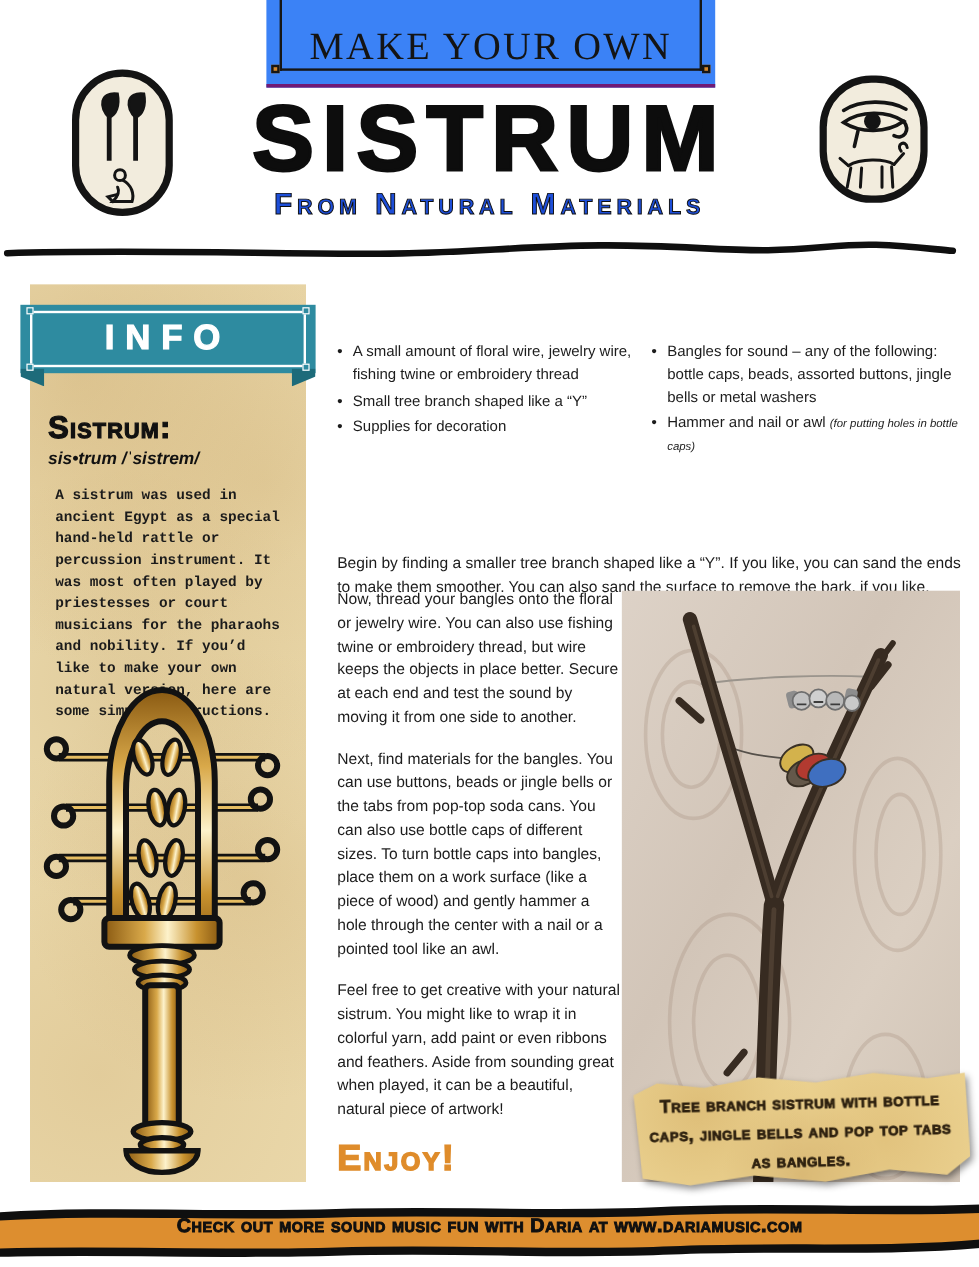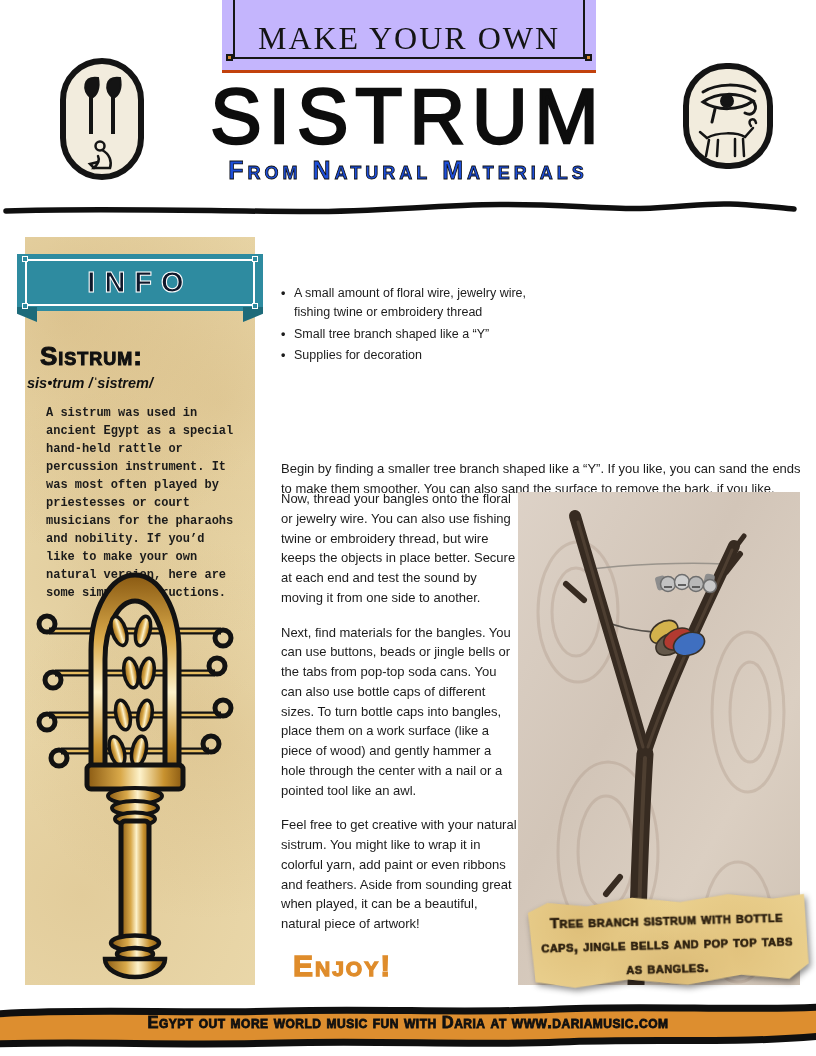--- a/index.html
+++ b/index.html
@@ -8,36 +8,36 @@
     position:relative; width:816px; height:1056px; margin:0 auto;
     background:#ffffff; overflow:hidden;
     font-family:"Liberation Sans", sans-serif; color:#1c1c1c;
   }
   
   .cartouche { position:absolute; }
   .cartouche-left { left:58px; top:56px; }
   .cartouche-right { left:681px; top:62px; }
   .banner {
     position:absolute; left:222px; top:0; width:374px; height:73px;
-    background:#c4b5fd; border-bottom:3px solid #c2410c;
+    background:#3b82f6; border-bottom:3px solid #701a75;
   }
   .banner-frame {
     position:absolute; left:11px; right:11px; top:-6px; bottom:11px;
     border-left:2px solid #161616; border-right:2px solid #161616; border-bottom:2px solid #161616;
   }
   .banner-frame .knob { position:absolute; width:7px; height:7px; border:2px solid #161616; background:#d5882e; bottom:-4px; }
   .banner-frame .knob.kl { left:-9px; }
   .banner-frame .knob.kr { right:-9px; }
   .banner-label {
     position:absolute; left:0; right:0; top:20px; text-align:center;
     font-family:"Liberation Serif", serif; font-size:32px; letter-spacing:2px; color:#141414;
   }
   .main-title {
     position:absolute; left:0; right:0; top:78px; text-align:center;
-    font-size:77px; line-height:1; font-weight:normal; letter-spacing:7px;
+    font-size:77px; line-height:1; font-weight:bold; letter-spacing:7px;
     color:#0d0d0d; -webkit-text-stroke:2.5px #0d0d0d;
   }
   .sub-title {
     position:absolute; left:0; right:0; top:156px; text-align:center;
     font-size:25px; font-weight:bold; font-variant:small-caps; letter-spacing:4px;
     color:#1d4ed8; -webkit-text-stroke:0.8px #0d0d0d;
   }
   .divider { position:absolute; left:0; top:196px; }
   
   .sidebar {
@@ -56,28 +56,28 @@
   }
   .info-ribbon .flap { position:absolute; width:20px; height:15px; bottom:-11px; background:#1d6b7a; z-index:-1; }
   .info-ribbon .flap.fl { left:0; clip-path:polygon(0 0,100% 0,100% 100%,0 45%); }
   .info-ribbon .flap.fr { right:0; clip-path:polygon(0 0,100% 0,100% 45%,0 100%); }
   .info-inner { position:absolute; inset:5px 8px; border:2px solid #ffffff; }
   .info-inner .corner { position:absolute; width:6px; height:6px; border:1.5px solid #ffffff; background:#2e8ba0; }
   .info-inner .c-tl { left:-5px; top:-5px; } .info-inner .c-tr { right:-5px; top:-5px; }
   .info-inner .c-bl { left:-5px; bottom:-5px; } .info-inner .c-br { right:-5px; bottom:-5px; }
   .info-label {
     position:absolute; left:0; right:0; top:12px; text-align:center;
-    color:#0f172a; font-size:29px; font-weight:bold; letter-spacing:9px;
+    color:#ffffff; font-size:29px; font-weight:bold; letter-spacing:9px;
     -webkit-text-stroke:1px #ffffff;
   }
   .term {
     margin:104px 15px 0; font-size:26px; font-weight:bold; font-variant:small-caps;
     letter-spacing:1px; color:#111; -webkit-text-stroke:1px #111;
   }
-  .pron { margin:3px 2px 0; font-size:14.5px; font-weight:bold; font-style:italic; color:#111; }
+  .pron { margin:3px 15px 0; font-size:14.5px; font-weight:bold; font-style:italic; color:#111; }
   .sidebar-desc {
     margin:13px 21px 0; font-size:12px; font-weight:bold; line-height:1.5; color:#1b1b1b;font-family:Liberation Mono, monospace;
   }
   .sistrum-art { position:absolute; left:6px; top:314px; }
   
   .section-h {
     position:absolute; font-size:31px; font-weight:bold; font-variant:small-caps;
     letter-spacing:1.5px; color:#0f0f0f; -webkit-text-stroke:1.3px #0f0f0f;
     border-bottom:3.5px solid #0f0f0f; padding:0 16px 2px 0;
   }
@@ -88,21 +88,21 @@
   .supplies-cols ul.col1 { width:252px; }
   .supplies-cols ul.col2 { width:262px; }
   .supplies-cols li { position:relative; padding-left:13px; font-size:12.5px; line-height:1.5; margin-bottom:3px; color:#1c1c1c; }
   .supplies-cols li::before { content:"\2022"; position:absolute; left:0; top:0; font-weight:bold; }
   .supply-note { font-size:9.5px; font-style:italic; }
   .intro-para { position:absolute; left:281px; top:459px; width:524px; font-size:13px; line-height:1.5; }
   .left-col { position:absolute; left:281px; top:489px; width:238px; }
   .left-col p { font-size:13px; line-height:1.52; margin-bottom:15px; }
   .enjoy {
     margin-top:14px; font-size:30px; font-weight:bold; font-variant:small-caps;
-    letter-spacing:2px; color:#df8c2b;margin-left:12px; -webkit-text-stroke:1.3px #df8c2b;
+    letter-spacing:2px; color:#df8c2b; -webkit-text-stroke:1.3px #df8c2b;
   }
   
   .photo { position:absolute; left:518px; top:492px; width:282px; height:493px; }
   .photo svg { position:absolute; left:0; top:0; }
   .photo-caption {
     position:absolute; left:8px; right:-8px; bottom:-3px; height:94px;
     transform:rotate(-1.6deg);
     filter:drop-shadow(2px 3px 3px rgba(0,0,0,.45));
     z-index:3;
   }
@@ -279,20 +279,24 @@
       </svg>
     </div>
   </aside>
 
   <div class="supplies-cols">
     <ul class="col1">
       <li>A small amount of floral wire, jewelry wire, fishing twine or embroidery thread</li>
       <li>Small tree branch shaped like a “Y”</li>
       <li>Supplies for decoration</li>
     </ul>
+    <ul class="col2">
+      <li><span>Bangles for sound – any of the following: bottle caps, beads, assorted buttons, jingle bells or metal washers</span></li>
+      <li><span>Hammer and nail or awl</span> <span class="supply-note">(for putting holes in bottle caps)</span></li>
+    </ul>
   </div>
 
   <p class="intro-para">Begin by finding a smaller tree branch shaped like a “Y”.  If you like, you can sand the ends to make them smoother. You can also sand the surface to remove the bark, if you like.</p>
 
   <div class="left-col">
     <p>Now, thread your bangles onto the floral or jewelry wire.  You can also use fishing twine or embroidery thread, but wire keeps the objects in place better.  Secure at each end and test the sound by moving it from one side to another.</p>
     <p>Next, find materials for the bangles.  You can use buttons, beads or jingle bells or the tabs from pop-top soda cans.  You can also use bottle caps of different sizes.  To turn bottle caps into bangles, place them on a work surface (like a piece of wood) and gently hammer a hole through the center with a nail or a pointed tool like an awl.</p>
     <p>Feel free to get creative with your natural sistrum.  You might like to wrap it in colorful yarn, add paint or even ribbons and feathers.  Aside from sounding great when played, it can be a beautiful, natural piece of artwork!</p>
     <div class="enjoy">Enjoy!</div>
   </div>
@@ -357,15 +361,15 @@
     <figcaption class="photo-caption">
       <div class="paper"></div>
       <div class="cap-text">Tree branch sistrum with bottle caps, jingle bells and pop top tabs as bangles.</div>
     </figcaption>
   </figure>
 
   <svg class="footer-band" width="828" height="56" viewBox="0 0 828 56">
     <path d="M0 16 C96 10 186 16 286 13 C386 10 476 16 566 11 C656 7 746 13 828 9
              L828 38 C746 46 656 40 566 44 C476 48 386 42 286 45 C186 48 96 43 0 46 Z" fill="#dd8e2f" stroke="#0f0f0f" stroke-width="7" stroke-linejoin="round"></path>
   </svg>
-  <div class="footer-text">Egypt out more world music fun with Daria at www.dariamusic.com</div>
+  <div class="footer-text">Check out more sound music fun with Daria at www.dariamusic.com</div>
 
 </div>
 
 </body></html>

